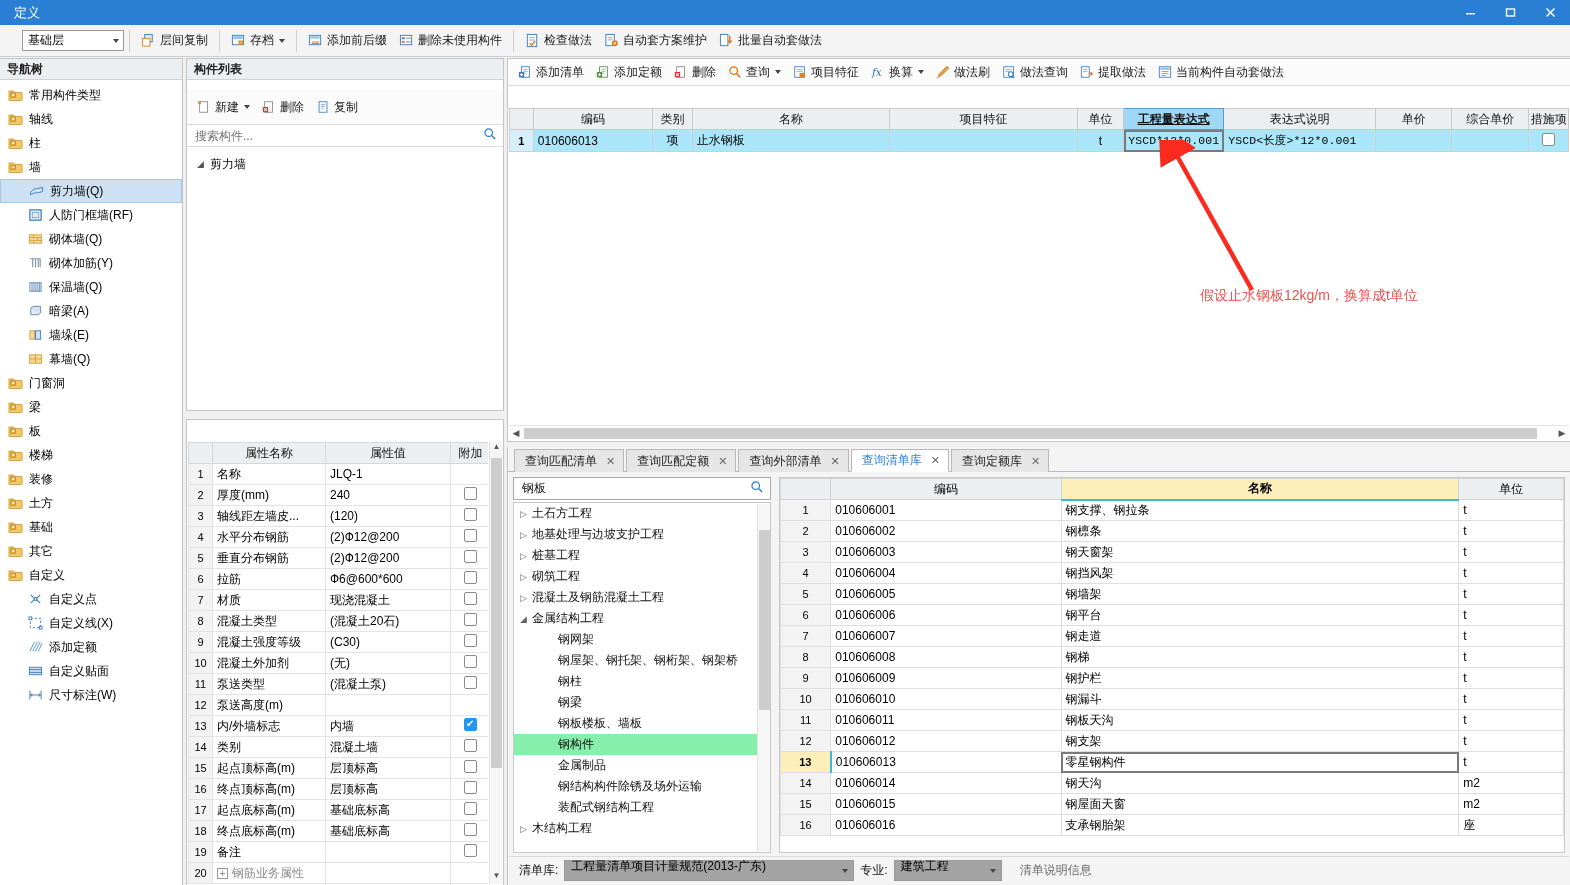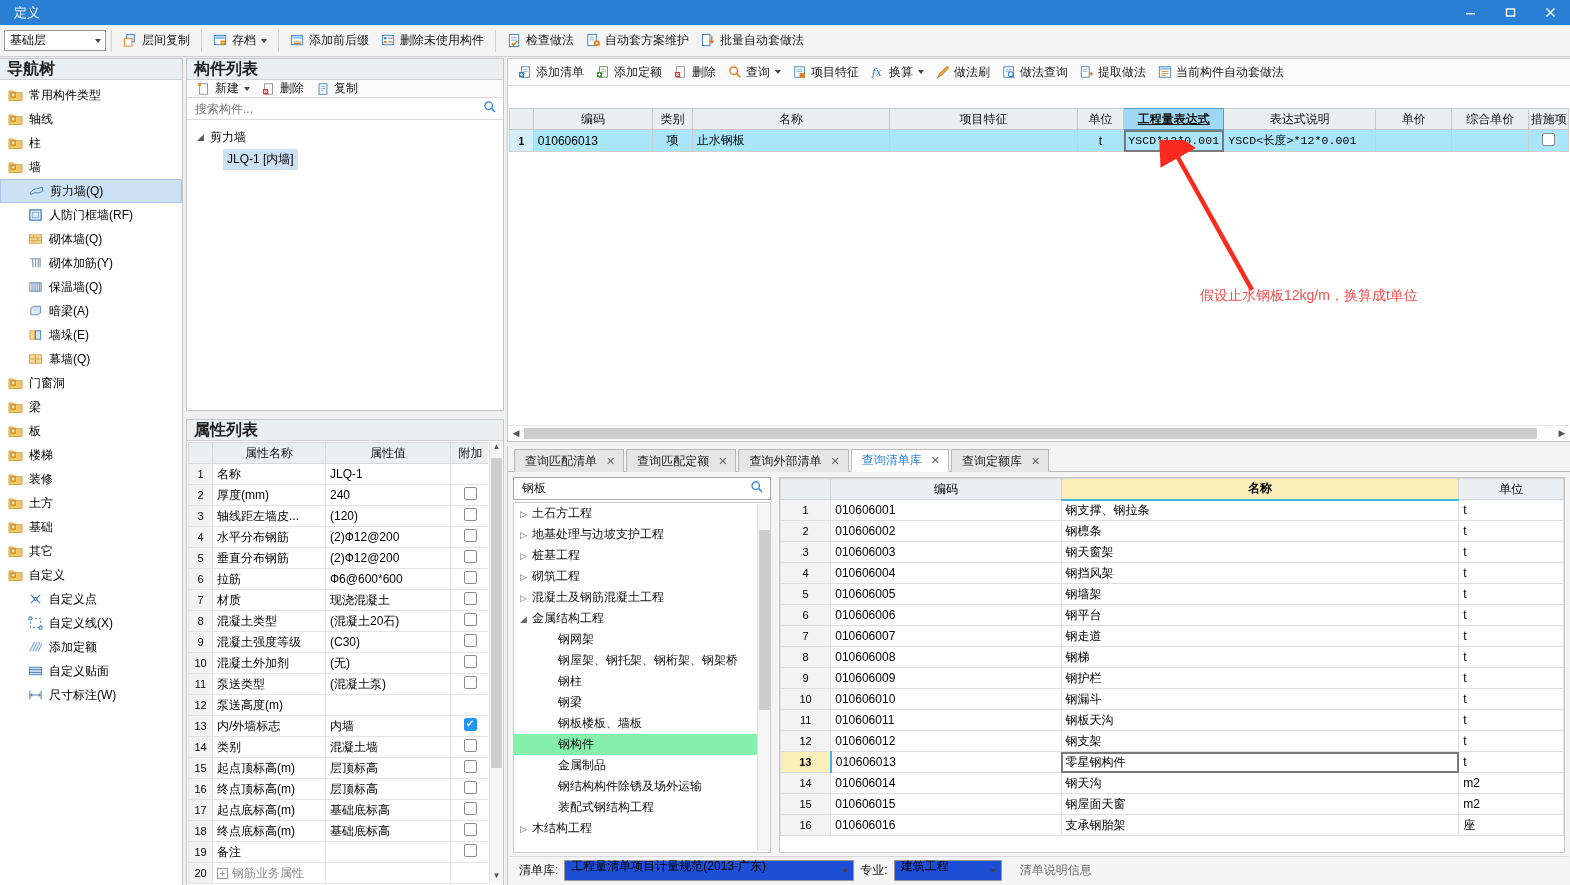--- a/index.html
+++ b/index.html
@@ -25,21 +25,21 @@
   .wincontrols { position: absolute; right: 0; top: 0; height: 25px; display: flex; }
   .wincontrols div {
     width: 40px; height: 25px; display: flex; align-items: center; justify-content: center;
     color: #fff; font-size: 13px; line-height: 1;
   }
 
   
   .toolbar {
     position: absolute; left: 0; top: 25px; width: 1570px; height: 32px;
     background: #f4f4f4; border-bottom: 1px solid #cfcfcf;
-    display: flex; align-items: center; padding-left: 4px;
+    display: flex; align-items: center; padding-left: 22px;
   }
   .combo {
     width: 102px; height: 21px; border: 1px solid #9a9a9a; background: #fff;
     display: flex; align-items: center; position: relative; font-size: 12px;
     padding-left: 5px; color: #000;
   }
   .combo .arrow {
     position: absolute; right: 4px; top: 50%; transform: translateY(-50%);
     width: 0; height: 0; border-left: 3.5px solid transparent; border-right: 3.5px solid transparent;
     border-top: 4px solid #444;
@@ -53,39 +53,39 @@
   .tb-caret {
     width: 0; height: 0; margin-left: 5px;
     border-left: 3.5px solid transparent; border-right: 3.5px solid transparent;
     border-top: 4px solid #444;
   }
 
   
   .panel { position: absolute; background: #fff; border: 1px solid #c6c6c6; }
   .panel-head {
     height: 21px; background: #eceff1; border-bottom: 1px solid #d2d2d2;
-    font-size: 16px; color: #222; display: flex; align-items: center; padding-left: 7px;
+    font-size: 12px; color: #222; display: flex; align-items: center; padding-left: 7px;
     font-weight: bold;
   }
   .panel-head.plain { font-weight: normal; }
 
   
   #nav { left: 0; top: 58px; width: 183px; height: 827px; border-left: none; border-bottom: none; }
   .navlist { overflow: hidden; height: 804px; padding-top: 3px; }
   .navrow {
     height: 24px; display: flex; align-items: center; font-size: 12px; color: #000;
     padding-left: 6px; white-space: nowrap; cursor: default;
   }
   .navrow.sel { background: #cde1f5; border: 1px solid #a5c7e8; height: 24px; }
   .navrow.child { padding-left: 26px; }
   .navrow .tico { width: 18px; display: inline-flex; justify-content: center; margin-right: 5px; }
 
   
   #comp { left: 186px; top: 58px; width: 318px; height: 353px; }
-  .compbar { height: 18px; border-bottom: 1px solid #dcdcdc; display: flex; align-items: center; padding-left: 4px; background: #fbfbfb; }
+  .compbar { height: 35px; border-bottom: 1px solid #dcdcdc; display: flex; align-items: center; padding-left: 4px; background: #fbfbfb; margin-top: 10px; }
   .searchbox {
     height: 22px; border-bottom: 1px solid #dcdcdc; display: flex; align-items: center;
     padding: 0 6px; position: relative; background: #fff;
   }
   .searchbox input {
     border: none; outline: none; font-size: 12px; color: #8a8a8a; width: 100%;
     font-family: inherit; background: transparent;
   }
   .treearea { padding: 6px 0 0 0; }
   .tnode { height: 22px; display: flex; align-items: center; font-size: 12px; padding-left: 10px; }
@@ -171,21 +171,21 @@
   table.qgrid tr.selrow td.rn { background: #fdeeba; font-weight: bold; color: #000; }
   table.qgrid tr.selrow td.namecell { outline: 2px solid #7a7a7a; outline-offset: -2px; }
   table.qgrid tr.selrow td.codecell { border-left: 2px solid #3fb9e0; }
 
   .qstatus {
     position: absolute; left: 1px; right: 1px; bottom: 1px; height: 28px; background: #f4f4f4;
     display: flex; align-items: center; padding-left: 10px; gap: 6px; border-top: 1px solid #dadada;
   }
   .qstatus label { font-size: 12px; color: #111; }
   .sel2 {
-    height: 21px; border: 1px solid #9a9a9a; background: #1d4ed8; display: flex; align-items: center;
+    height: 21px; border: 1px solid #9a9a9a; background: #a3a3a3; display: flex; align-items: center;
     padding: 0 18px 9px 6px; font-size: 12px; position: relative; color: #000;
   }
   .sel2 .arrow {
     position: absolute; right: 5px; top: 50%; transform: translateY(-50%); width: 0; height: 0;
     border-left: 3.5px solid transparent; border-right: 3.5px solid transparent; border-top: 4px solid #444;
   }
   .muted { color: #6b6b6b; font-size: 12px; margin-left: 12px; }
 
   
   .annot-text {
@@ -602,28 +602,24 @@
             <circle cx="6.5" cy="6.5" r="4.3" fill="none" stroke="#2a7fd4" stroke-width="1.4"></circle>
             <path d="M9.8 9.8l4 4" stroke="#2a7fd4" stroke-width="1.5"></path>
           </svg>
       </span>
     </div>
     <div class="treearea">
       <div class="tnode">
         <span class="tri">◢</span>
         <span>剪力墙</span>
       </div>
-      <div class="tleaf">
-        <span class="lbl">JLQ-1 [内墙]</span>
-      </div>
     </div>
   </div>
 
   <div class="panel" id="prop">
-    <div class="panel-head">属性列表</div>
     <div style="position:absolute; left:1px; right:15px; top:22px; bottom:1px; overflow:hidden;">
       <table class="grid" id="propgrid">
           <colgroup>
             <col style="width:24px">
             <col style="width:113px">
             <col style="width:125px">
             <col style="width:40px">
           </colgroup>
           <tbody>
             <tr>

